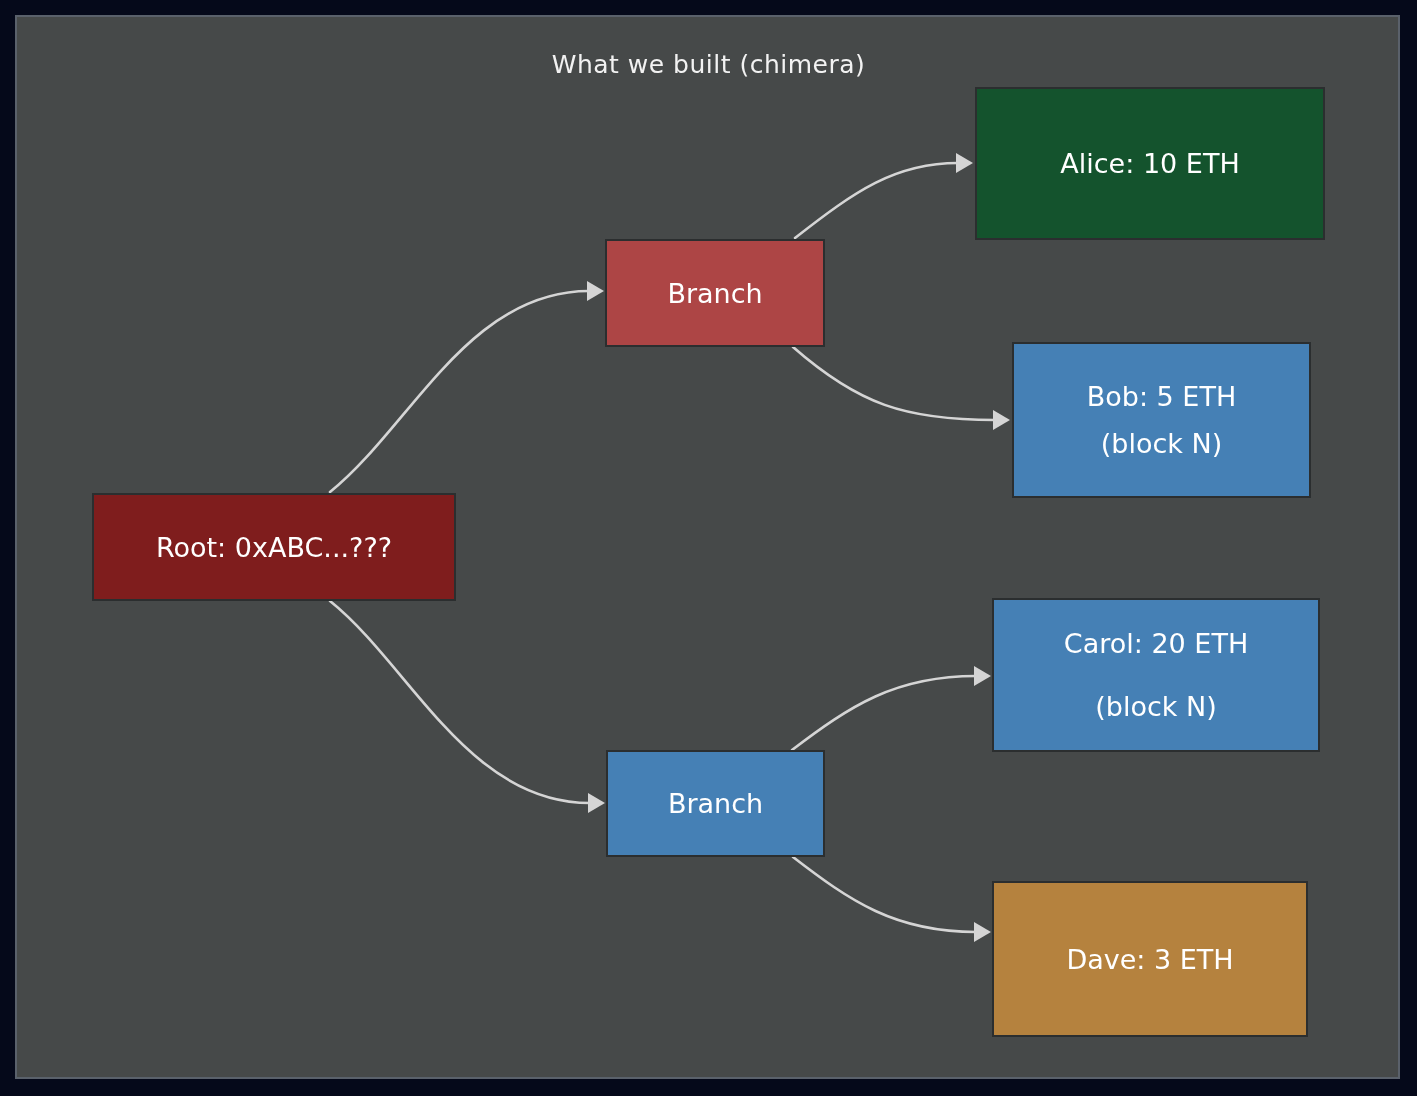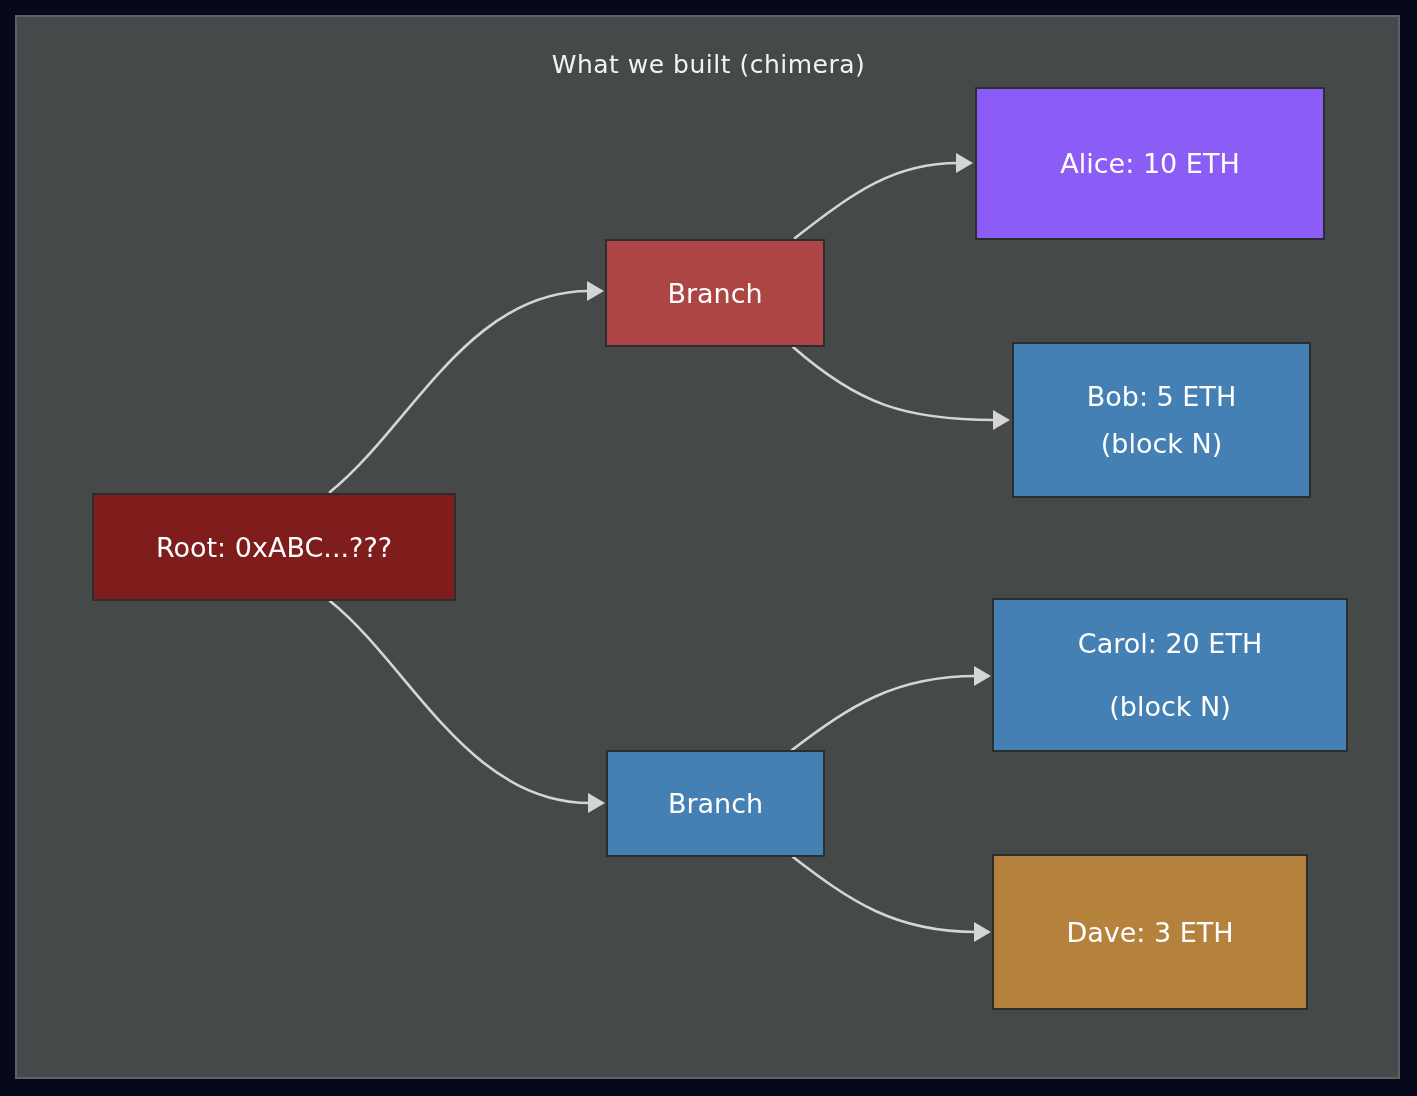--- a/index.html
+++ b/index.html
@@ -64,22 +64,22 @@
   }
   .node .line {
     line-height: 47px;
     white-space: nowrap;
   }
   .node-root   { left:  92px; top: 493px; width: 364px; height: 108px; }
   .node-btop   { left: 605px; top: 239px; width: 220px; height: 108px; }
   .node-bbot   { left: 606px; top: 750px; width: 219px; height: 107px; }
   .node-alice  { left: 975px; top:  87px; width: 350px; height: 153px; }
   .node-bob    { left: 1012px; top: 342px; width: 299px; height: 156px; }
-  .node-carol  { left: 992px; top: 598px; width: 356px; height: 154px; gap: 16px; }
-  .node-dave   { left: 992px; top: 854px; width: 316px; height: 156px; }
+  .node-carol  { left: 992px; top: 598px; width: 328px; height: 154px; gap: 16px; }
+  .node-dave   { left: 992px; top: 881px; width: 316px; height: 156px; }
 </style>
 </head>
 <body>
 
 <div class="frame" style="background-color: rgb(5, 9, 26);">
 
   <div class="panel" style="background-color: rgb(70, 73, 73);"></div>
 
   <div class="title">What we built (chimera)</div>
 
@@ -108,21 +108,21 @@
   </div>
 
   <div class="node node-btop" style="background-color: rgb(173, 69, 69);">
     <span class="line">Branch</span>
   </div>
 
   <div class="node node-bbot" style="background-color: rgb(69, 128, 181);">
     <span class="line">Branch</span>
   </div>
 
-  <div class="node node-alice" style="background-color: #8b5cf6;">
+  <div class="node node-alice" style="background-color: #14532d;">
     <span class="line">Alice: 10 ETH</span>
   </div>
 
   <div class="node node-bob" style="background-color: rgb(69, 128, 181);">
     <span class="line">Bob: 5 ETH</span>
     <span class="line">(block N)</span>
   </div>
 
   <div class="node node-carol" style="background-color: rgb(69, 128, 181);">
     <span class="line">Carol: 20 ETH</span>

